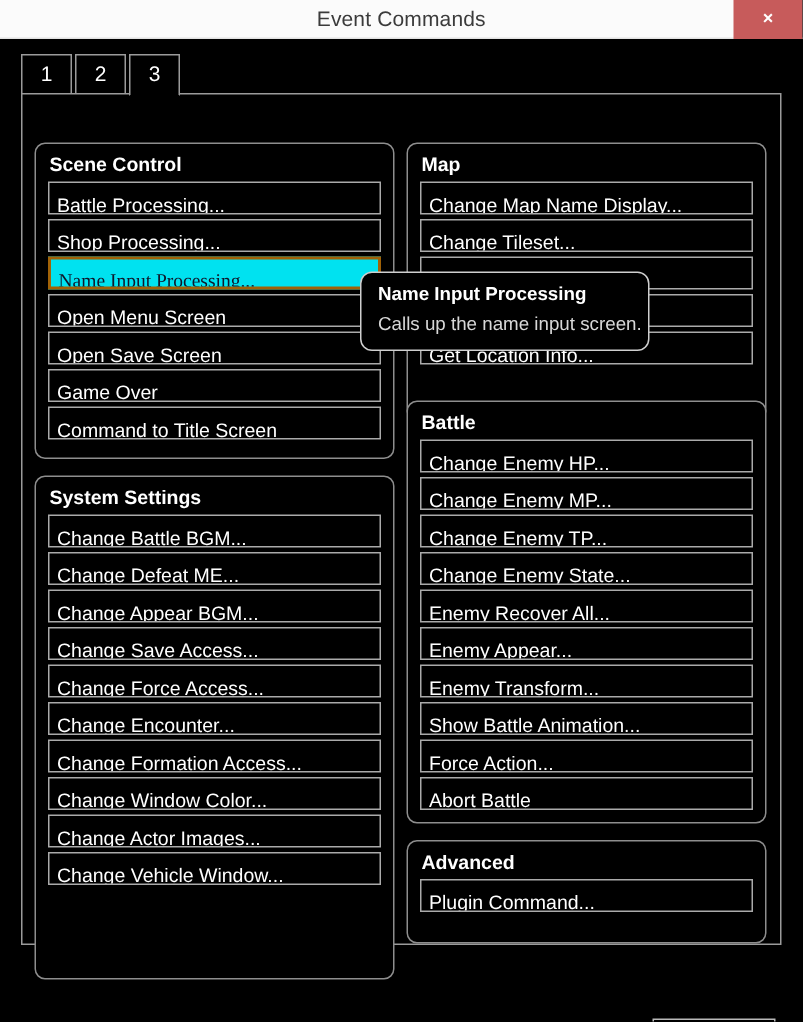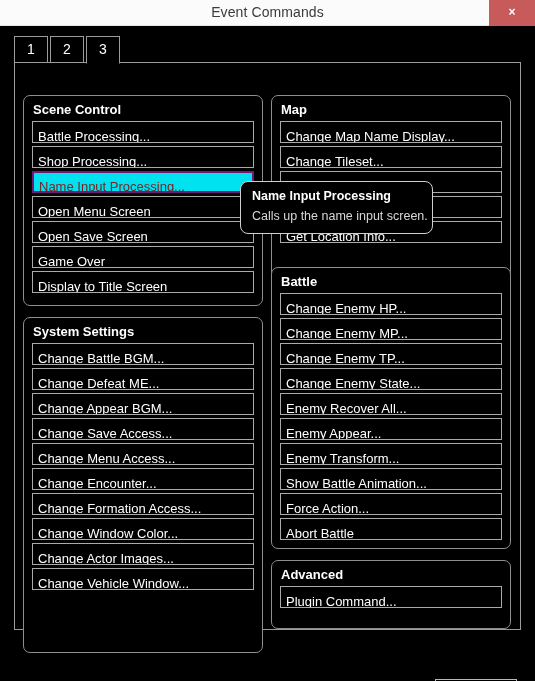--- a/index.html
+++ b/index.html
@@ -158,23 +158,24 @@
     font-size: 13px;
     line-height: 20px;
     text-align: left;
     padding: 5px;
     cursor: pointer;
     white-space: nowrap;
     overflow: hidden;
   }
   .cmd-btn.selected {
     background: #00e2f0;
-    border: 2px solid #701a75;
-    color: #7f1d1d;
+    border: 2px solid #a16207;
+    color: #0f172a;
     line-height: 18px;
+    font-family: Liberation Serif, serif;
   }
 
   
   .tooltip {
     position: absolute;
     left: 240px;
     top: 155px;
     width: 193px;
     height: 53px;
     box-sizing: border-box;
@@ -243,32 +244,32 @@
 
       <div class="group g-scene">
         <div class="group-title">Scene Control</div>
         <div class="btn-list">
             <button class="cmd-btn">Battle Processing...</button>
             <button class="cmd-btn">Shop Processing...</button>
             <button class="cmd-btn selected">Name Input Processing...</button>
             <button class="cmd-btn">Open Menu Screen</button>
             <button class="cmd-btn">Open Save Screen</button>
             <button class="cmd-btn">Game Over</button>
-            <button class="cmd-btn">Display to Title Screen</button>
+            <button class="cmd-btn">Command to Title Screen</button>
           </div>
       </div>
 
       <div class="group g-system">
         <div class="group-title">System Settings</div>
         <div class="btn-list">
             <button class="cmd-btn">Change Battle BGM...</button>
             <button class="cmd-btn">Change Defeat ME...</button>
             <button class="cmd-btn">Change Appear BGM...</button>
             <button class="cmd-btn">Change Save Access...</button>
-            <button class="cmd-btn">Change Menu Access...</button>
+            <button class="cmd-btn">Change Force Access...</button>
             <button class="cmd-btn">Change Encounter...</button>
             <button class="cmd-btn">Change Formation Access...</button>
             <button class="cmd-btn">Change Window Color...</button>
             <button class="cmd-btn">Change Actor Images...</button>
             <button class="cmd-btn">Change Vehicle Window...</button>
           </div>
       </div>
 
       <div class="group g-map">
         <div class="group-title">Map</div>

